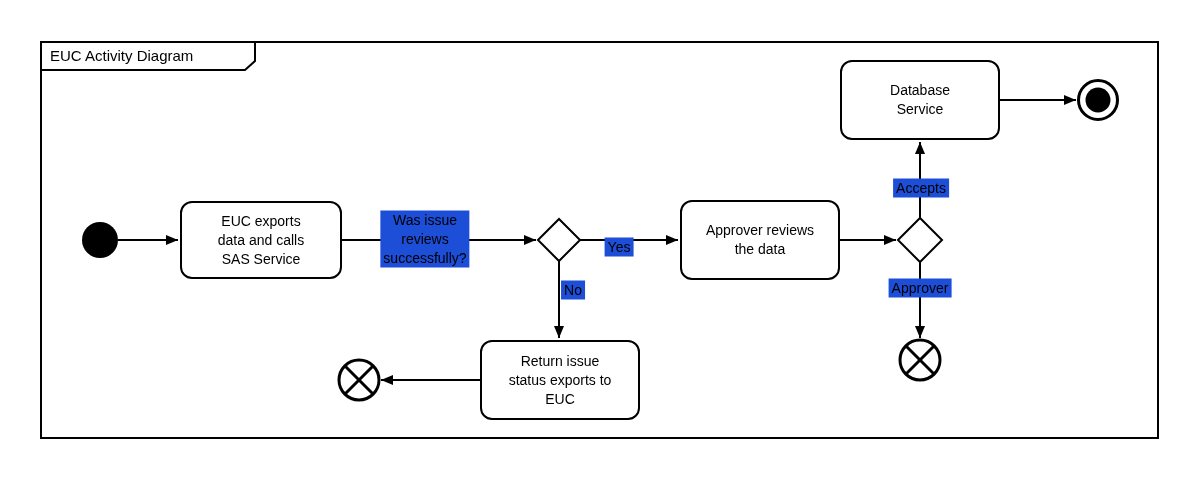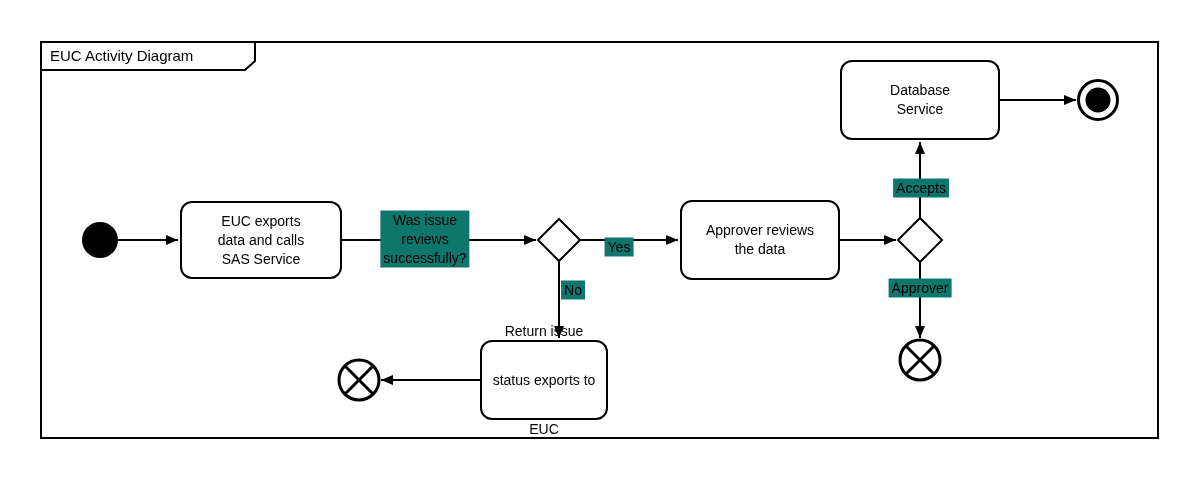--- a/index.html
+++ b/index.html
@@ -44,25 +44,25 @@
     flex-direction: column;
     align-items: center;
     justify-content: center;
     text-align: center;
     font-size: 14px;
     line-height: 19px;
   }
   .task-euc-exports      { left: 180px; top: 201px; width: 162px; height: 78px; }
   .task-approver         { left: 680px; top: 200px; width: 160px; height: 80px; }
   .task-database-updated { left: 840px; top:  60px; width: 160px; height: 80px; }
-  .task-return-issue     { left: 480px; top: 340px; width: 128px; height: 80px; gap: 30px; }
+  .task-return-issue     { left: 480px; top: 340px; width: 160px; height: 80px; }
   .edge-label {
     position: absolute;
     transform: translate(-50%, -50%);
-    background: #0f766e;
+    background: #1d4ed8;
     text-align: center;
     font-size: 14px;
     line-height: 19px;
     padding: 0 3px;
     white-space: nowrap;
   }
   .lbl-staged-question { left: 425px; top: 239px; }
   .lbl-yes     { left: 619px; top: 237px; margin-top: 10px; }
   .lbl-no      { left: 573px; top: 290px; }
   .lbl-accepts { left: 921px; top: 188px; }

